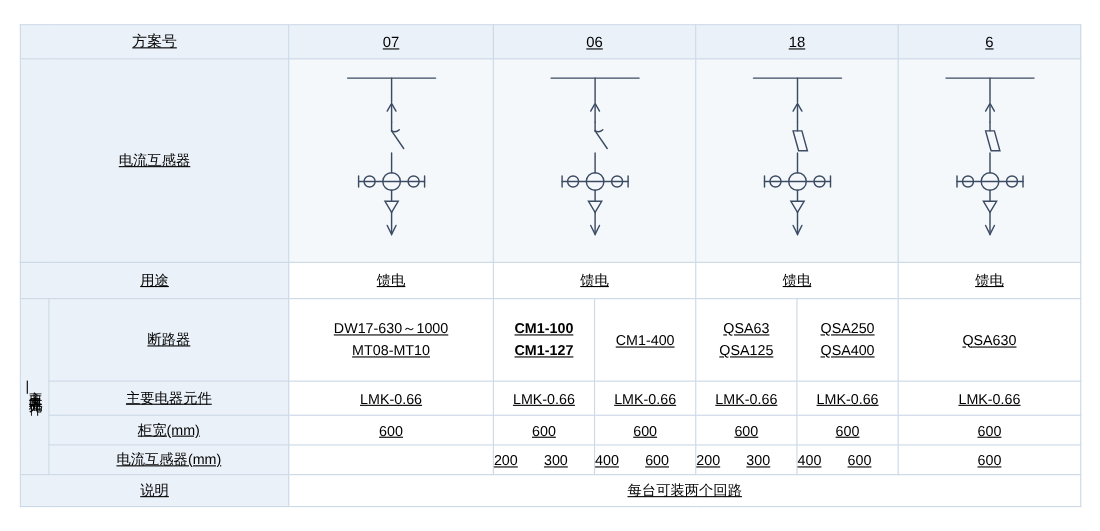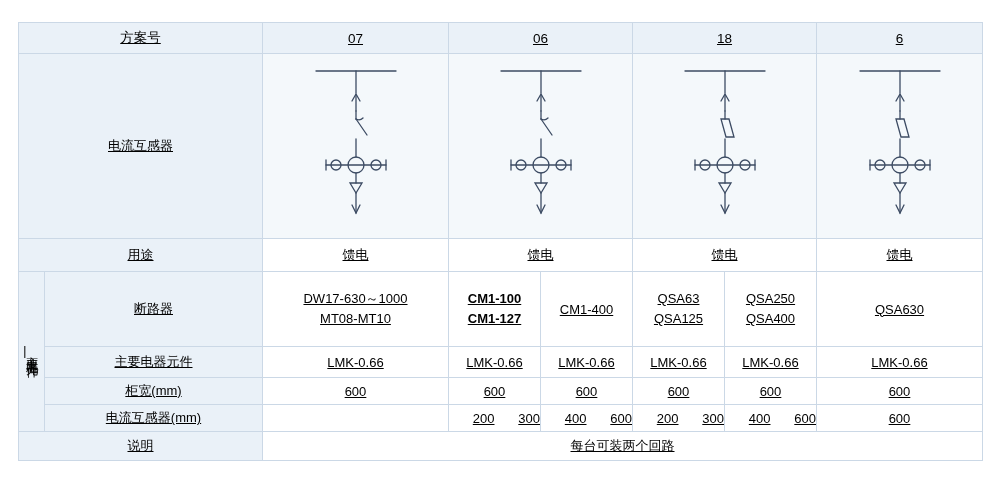--- a/index.html
+++ b/index.html
@@ -77,21 +77,21 @@
   .twoline div { line-height: 1.55; }
   .bold { font-weight: bold; }
 
   .cellpair {
     display: flex;
     width: 100%;
     height: 100%;
     align-items: center;
     justify-content: space-around;
   }
-  .cellpair > span { flex: 1; text-align: right; }
+  .cellpair > span { flex: 1; text-align: left; }
 
   .dg-wrap {
     width: 100%;
     height: 184px;
     display: flex;
     align-items: center;
     justify-content: center;
   }
   svg { display: block; }
 </style>

